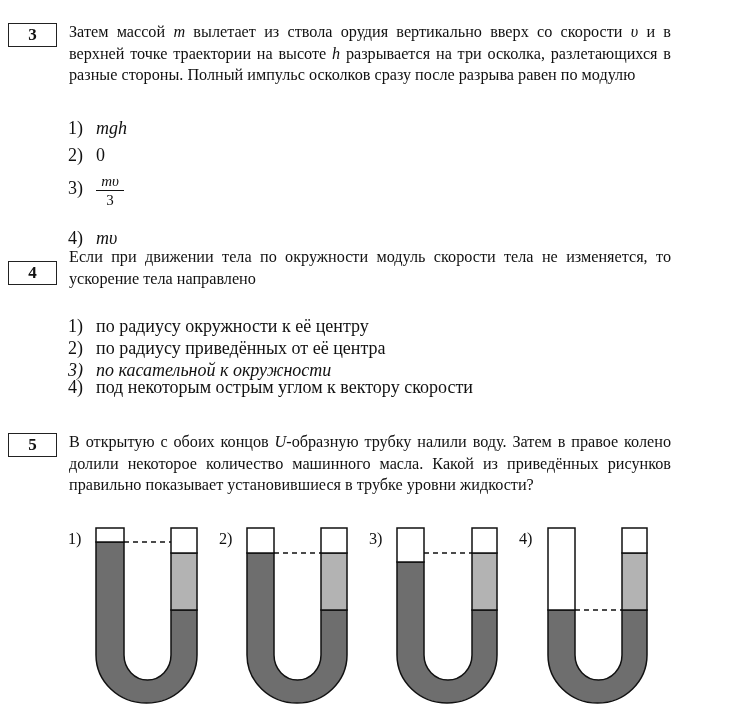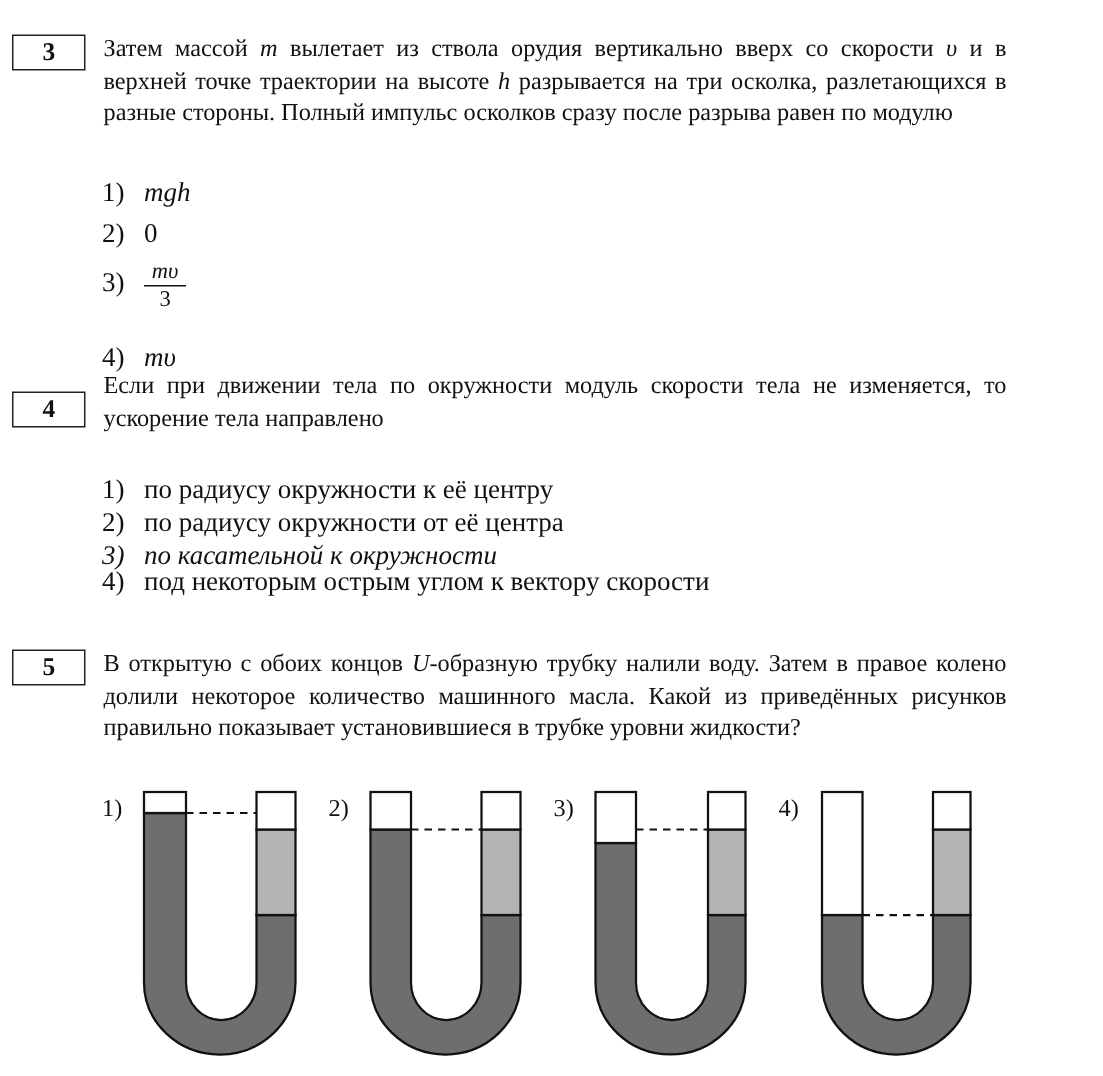--- a/index.html
+++ b/index.html
@@ -43,21 +43,21 @@
 <div class="opt" style="top:228px;">
   <span class="n">4)</span><i>mυ</i>
 </div>
 
 <div class="qnum" style="top:261px;">4</div>
 <div class="qtext" style="top:247px;">Если при движении тела по окружности модуль скорости тела не изменяется, то ускорение тела направлено</div>
 <div class="opt" style="top:316px;">
   <span class="n">1)</span><span>по радиусу окружности к её центру</span>
 </div>
 <div class="opt" style="top:338px;">
-  <span class="n">2)</span><span>по радиусу окружности от её центра</span>
+  <span class="n">2)</span><span>по радиусу приведённых от её центра</span>
 </div>
 <div class="opt" style="top:360px;font-style:italic;">
   <span class="n">3)</span><span>по касательной к окружности</span>
 </div>
 <div class="opt" style="top:377px;">
   <span class="n">4)</span><span>под некоторым острым углом к вектору скорости</span>
 </div>
 
 <div class="qnum" style="top:433px;">5</div>
 <div class="qtext" style="top:432px;">

